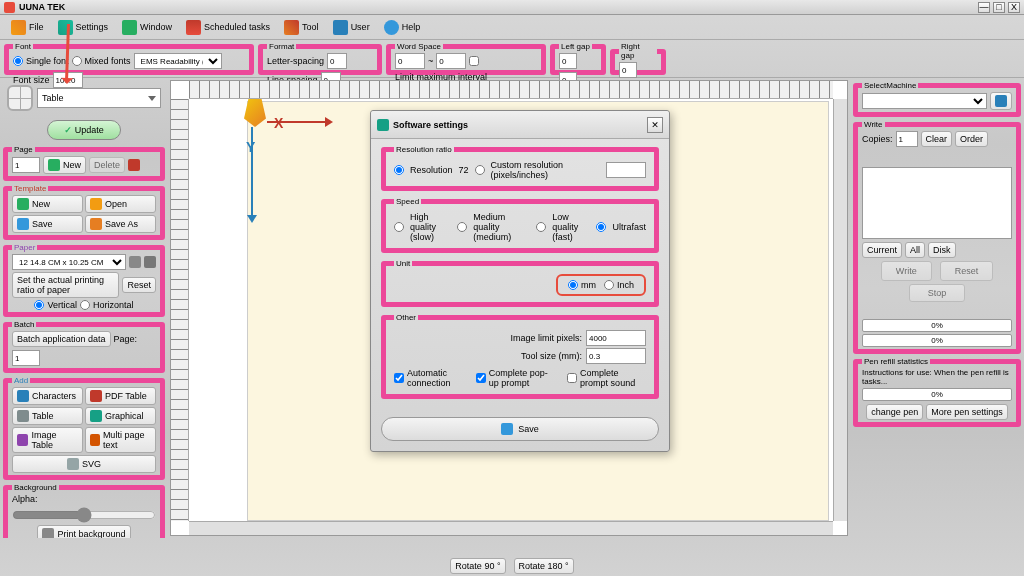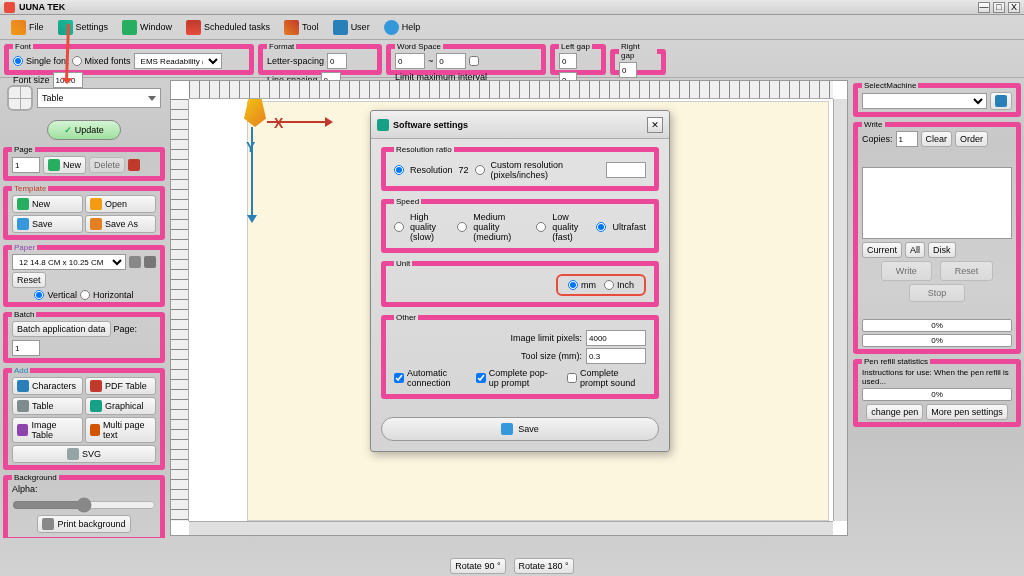--- a/index.html
+++ b/index.html
@@ -228,20 +228,23 @@
     </fieldset>
 
     <fieldset>
         <legend class="clr-pap">Paper</legend>
       <div class="fld" style="margin-bottom:2px">
         <select style="flex:1"><option>12 14.8 CM x 10.25 CM</option></select>
         <span class="ico" style="background:#888"></span>
         <span class="ico" style="background:#777"></span>
       </div>
       <div class="fld" style="margin-bottom:2px">
+        <div class="bb" style="flex:1">
+            <span>Set the actual printing ratio of paper</span>
+          </div>
         <div class="bb">
             <span>Reset</span>
           </div>
       </div>
       <div class="fld" style="justify-content:center">
         <input type="radio" checked="" style="">
           <span>Vertical</span>
         <input type="radio" style="">
           <span>Horizontal</span>
       </div>
@@ -369,21 +372,21 @@
         <div class="bb disabled" style="padding:3px 18px">
             <span>Stop</span>
           </div>
       </div>
       <div class="prog">0%</div>
       <div class="prog" style="margin-top:2px">0%</div>
     </fieldset>
 
     <fieldset>
         <legend>Pen refill statistics</legend>
-      <div style="font-size:8px;margin-bottom:2px">Instructions for use: When the pen refill is used...</div>
+      <div style="font-size:8px;margin-bottom:2px">Instructions for use: When the pen refill is tasks...</div>
       <div class="prog">0%</div>
       <div class="fld" style="justify-content:center;margin-top:3px">
         <div class="bb">
             <span>change pen</span>
           </div>
         <div class="bb">
             <span>More pen settings</span>
           </div>
       </div>
     </fieldset>

